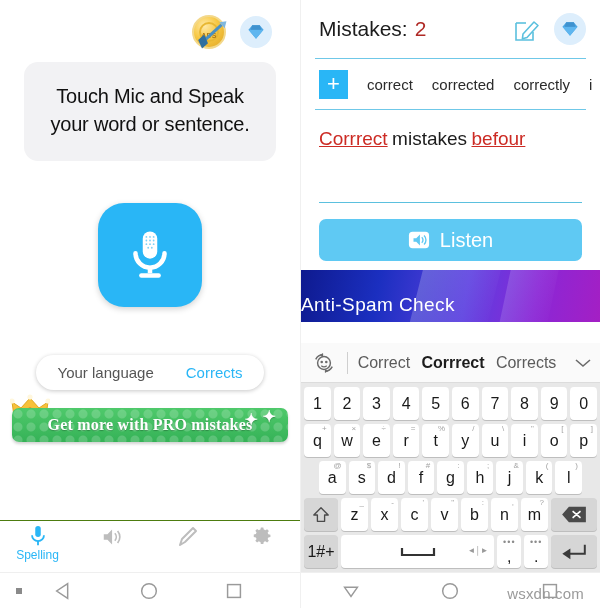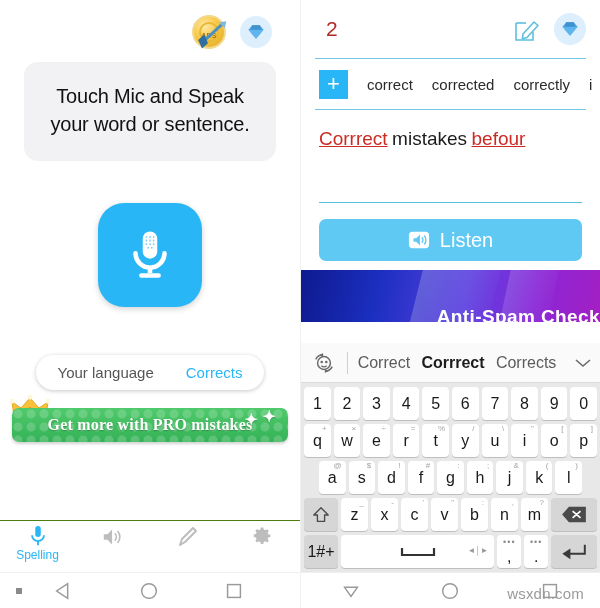--- a/index.html
+++ b/index.html
@@ -184,22 +184,22 @@
     position: absolute; left: 38%; top: -20%; width: 26%; height: 160%;
     background: linear-gradient(100deg, rgba(255,255,255,0.22), rgba(255,255,255,0));
     transform: skewX(-14deg);
   }
   .ad-banner .glare2 {
     position: absolute; left: 68%; top: -20%; width: 16%; height: 160%;
     background: linear-gradient(100deg, rgba(255,255,255,0.16), rgba(255,255,255,0));
     transform: skewX(-12deg);
   }
   .ad-text {
-    position: absolute; left: 0; right: 0; top: 24px; text-align: right;
-    font-size: 19px; color: #ffffff; font-weight: 700; letter-spacing: 0.4px; margin-top: 12px;
+    position: absolute; left: 0; right: 0; top: 24px; text-align: left;
+    font-size: 19px; color: #ffffff; font-weight: 400; letter-spacing: 0.4px;
   }
 
   
   .keyboard {
     position: absolute; left: 0; right: 0; bottom: 36px;
     background: #e8e8e8; padding-bottom: 4px;
   }
   .kb-suggest {
     display: flex; align-items: center; height: 40px;
     background: #fafafa; border-bottom: 1px solid #dcdcdc;
@@ -370,20 +370,21 @@
           <rect x="5" y="5" width="14" height="14" fill="none" stroke="#9a9a9a" stroke-width="1.6"></rect>
         </svg>
       </div>
       <div style="width:24px"></div>
     </div>
   </div>
 
   <div class="right-panel">
 
     <div class="mistakes-row">
+      <span class="mistakes-title">Mistakes:</span>
       <span class="mistakes-count">2</span>
       <span class="mistakes-spacer"></span>
       <span class="edit-icon">
         <svg viewBox="0 0 30 30" aria-hidden="true">
           <path d="M4 9 v17 h17 v-8" fill="none" stroke="#5bc0de" stroke-width="1.6"></path>
           <path d="M4 9 h10" fill="none" stroke="#5bc0de" stroke-width="1.6"></path>
           <path d="M11 20 l11 -12 l4 3.5 l-11 12 l-4.6 1.3 z" fill="none" stroke="#5bc0de" stroke-width="1.6" stroke-linejoin="round"></path>
         </svg>
       </span>
       <span class="gem-icon">

